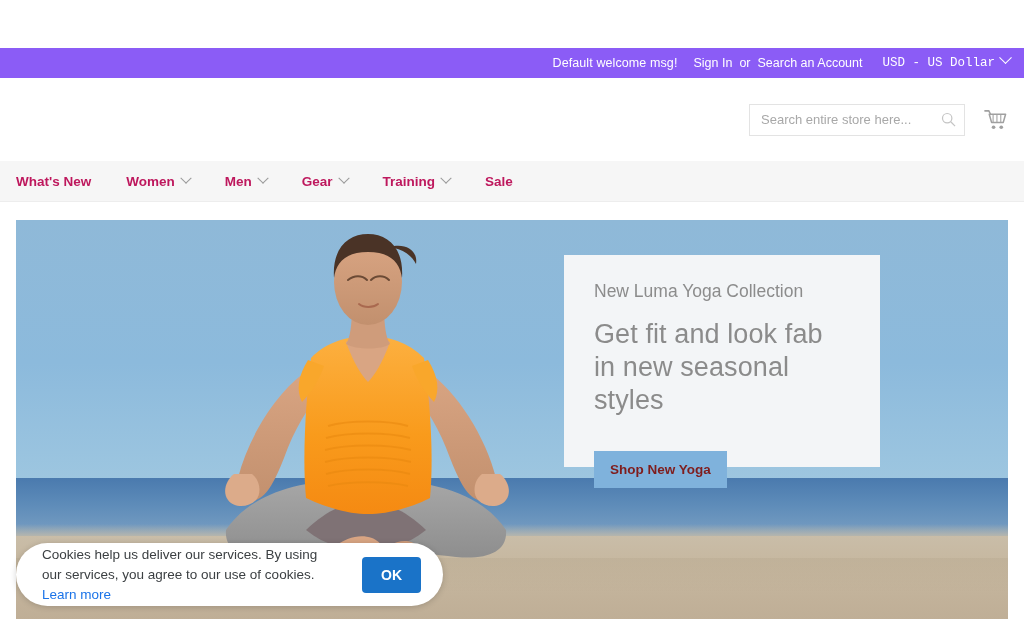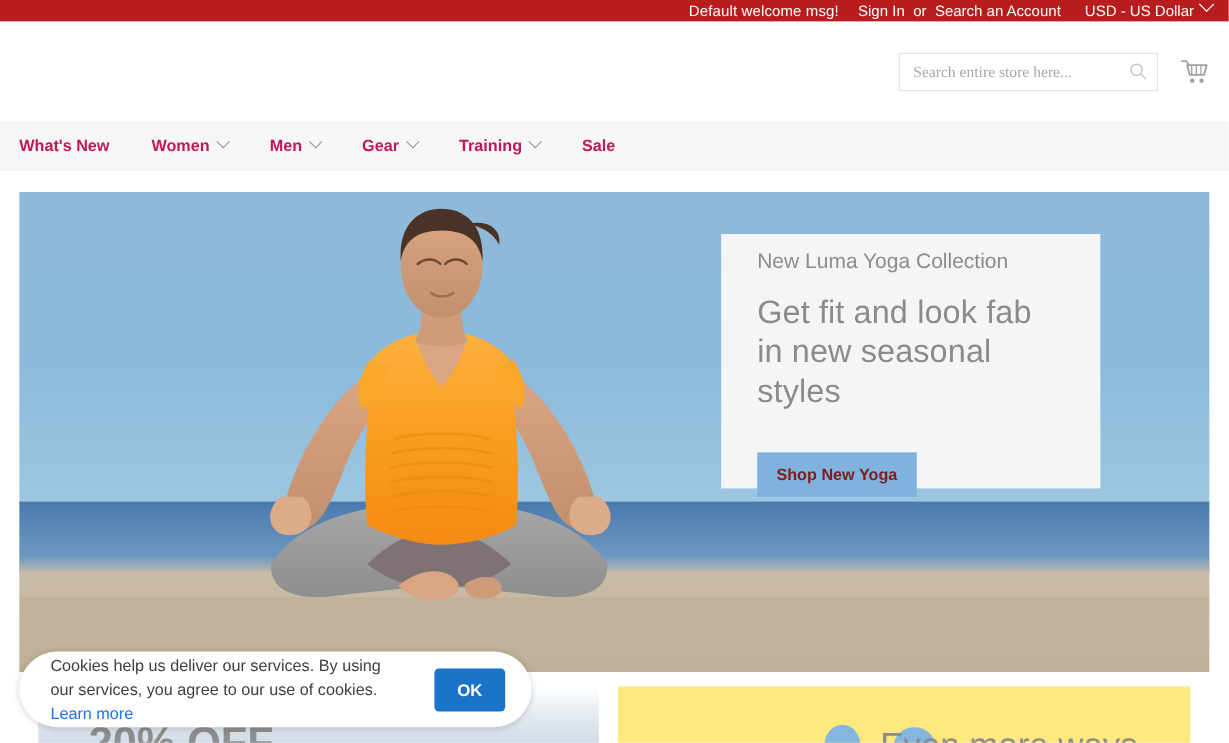--- a/index.html
+++ b/index.html
@@ -5,37 +5,39 @@
   * { box-sizing: border-box; margin: 0; padding: 0; }
   html, body {
     width: 1024px; height: 619px;
     overflow: hidden;
     background: #ffffff;
     font-family: "Liberation Sans", sans-serif;
   }
 
   
   .top-panel {
-    height: 18px;
-    background: #b91c1c;
+    height: 30px;
+    background: #8b5cf6;
     display: flex;
     align-items: center;
     justify-content: flex-end;
     padding-right: 14px;
     gap: 0px;
     font-size: 12.5px;
     color: #ffffff;
+    margin-top: 48px;
   }
   .top-panel .welcome { margin-right: 16px; letter-spacing: .1px; }
   .top-panel a { color: #ffffff; text-decoration: none; }
   .top-panel .or { margin: 0 7px; }
   .switcher {
     margin-left: 20px;
     display: flex; align-items: flex-start; gap: 6px;
     cursor: pointer;
+    font-family: Liberation Mono, monospace;
   }
   .chev-small {
     width: 9px; height: 9px;
     border-right: 1.3px solid #ffffff;
     border-bottom: 1.3px solid #ffffff;
     transform: rotate(45deg) translate(-2px,-2px);
   }
 
   
   .header {
@@ -65,21 +67,21 @@
     border: 1px solid #e3e3e3;
     background: #ffffff;
     display: flex; align-items: center;
     padding: 0 8px 0 11px;
   }
   .search-box input {
     flex: 1;
     border: none; outline: none;
     font-size: 13px;
     color: #404040;
-    font-family: Liberation Serif, serif;
+    font-family: Liberation Sans, sans-serif;
     background: transparent;
   }
   .search-box input::placeholder { color: #a8a8a8; }
   .search-ico { width: 15px; height: 15px; flex: none; opacity: .5; }
   .cart-ico { width: 25px; height: 24px; cursor: pointer; }
 
   
   .nav {
     height: 41px;
     background: #f6f6f6;
@@ -135,24 +137,24 @@
     background: linear-gradient(180deg,rgba(180,165,140,.35), rgba(180,165,140,0));
   }
 
   
   .figure { position: absolute; left: 140px; top: 10px; width: 420px; height: 390px; }
   .fig-svg { width: 100%; height: 100%; display: block; }
 
   
   .hero-panel {
     position: absolute;
-    left: 585px; top: 35px;
+    left: 548px; top: 35px;
     width: 316px; height: 212px;
     background: #f3f5f7;
-    padding: 12px 30px 0 30px;
+    padding: 26px 30px 0 30px;
   }
   .hero-eyebrow {
     font-size: 17.5px;
     color: #8c8c8c;
     font-weight: 400;
     margin-bottom: 16px;
   }
   .hero-title {
     font-size: 27px;
     line-height: 33px;

